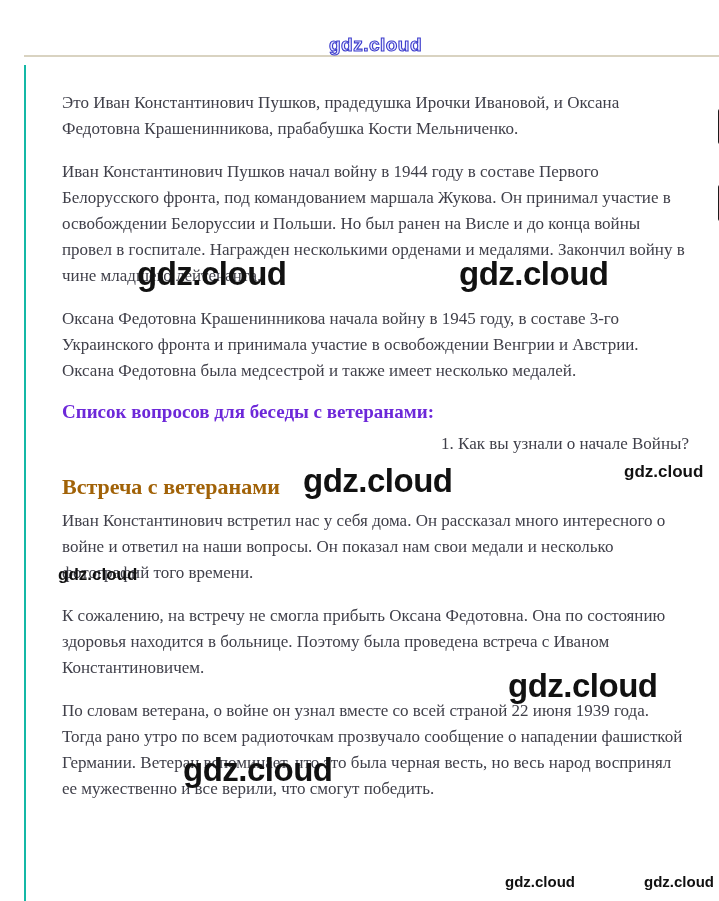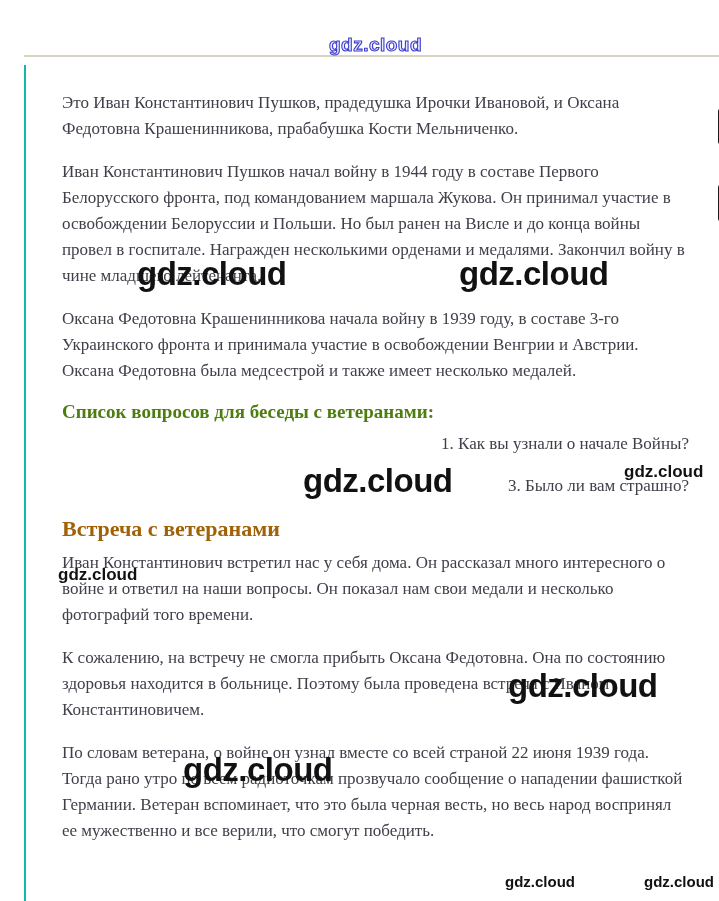--- a/index.html
+++ b/index.html
@@ -39,21 +39,21 @@
   .content p {
     font-size: 17px;
     line-height: 26px;
     margin: 0 0 17px 0;
   }
   .content p.question {
     margin-bottom: 16px;
     text-align: right;
   }
   h3.green-heading {
-    color: #4d7c0f;
+    color: #6d28d9;
     font-size: 19px;
     line-height: 22px;
     font-weight: 700;
     margin: 7px 0 8px 0;
   }
   h2.green-heading {
     color: #a16207;
     font-size: 22px;
     line-height: 26px;
     font-weight: 700;
@@ -102,25 +102,24 @@
 </head>
 <body>
 
 <header class="site-header">
   <a class="logo">gdz.cloud</a>
 </header>
 
 <main class="content">
   <p>Это Иван Константинович Пушков, прадедушка Ирочки Ивановой, и Оксана Федотовна Крашенинникова, прабабушка Кости Мельниченко.</p>
   <p>Иван Константинович Пушков начал войну в 1944 году в составе Первого Белорусского фронта, под командованием маршала Жукова. Он принимал участие в освобождении Белоруссии и Польши. Но был ранен на Висле и до конца войны провел в госпитале. Награжден несколькими орденами и медалями. Закончил войну в чине младшего лейтенанта.</p>
-  <p>Оксана Федотовна Крашенинникова начала войну в 1939 году, в составе 3-го Украинского фронта и принимала участие в освобождении Венгрии и Австрии. Оксана Федотовна была медсестрой и также имеет несколько медалей.</p>
+  <p>Оксана Федотовна Крашенинникова начала войну в 1945 году, в составе 3-го Украинского фронта и принимала участие в освобождении Венгрии и Австрии. Оксана Федотовна была медсестрой и также имеет несколько медалей.</p>
 
   <h3 class="green-heading">Список вопросов для беседы с ветеранами:</h3>
   <p class="question">1. Как вы узнали о начале Войны?</p>
-  <p class="question">3. Было ли вам страшно?</p>
 
   <h2 class="green-heading">Встреча с ветеранами</h2>
   <p>Иван Константинович встретил нас у себя дома. Он рассказал много интересного о войне и ответил на наши вопросы. Он показал нам свои медали и несколько фотографий того времени.</p>
   <p>К сожалению, на встречу не смогла прибыть Оксана Федотовна. Она по состоянию здоровья находится в больнице. Поэтому была проведена встреча с Иваном Константиновичем.</p>
   <p>По словам ветерана, о войне он узнал вместе со всей страной 22 июня 1939 года. Тогда рано утро по всем радиоточкам прозвучало сообщение о нападении фашисткой Германии. Ветеран вспоминает, что это была черная весть, но весь народ воспринял ее мужественно и все верили, что смогут победить.</p>
 </main>
 
 <span class="watermark wm-big wm-a">gdz.cloud</span>
 <span class="watermark wm-big wm-b">gdz.cloud</span>
 <span class="watermark wm-big wm-c">gdz.cloud</span>

